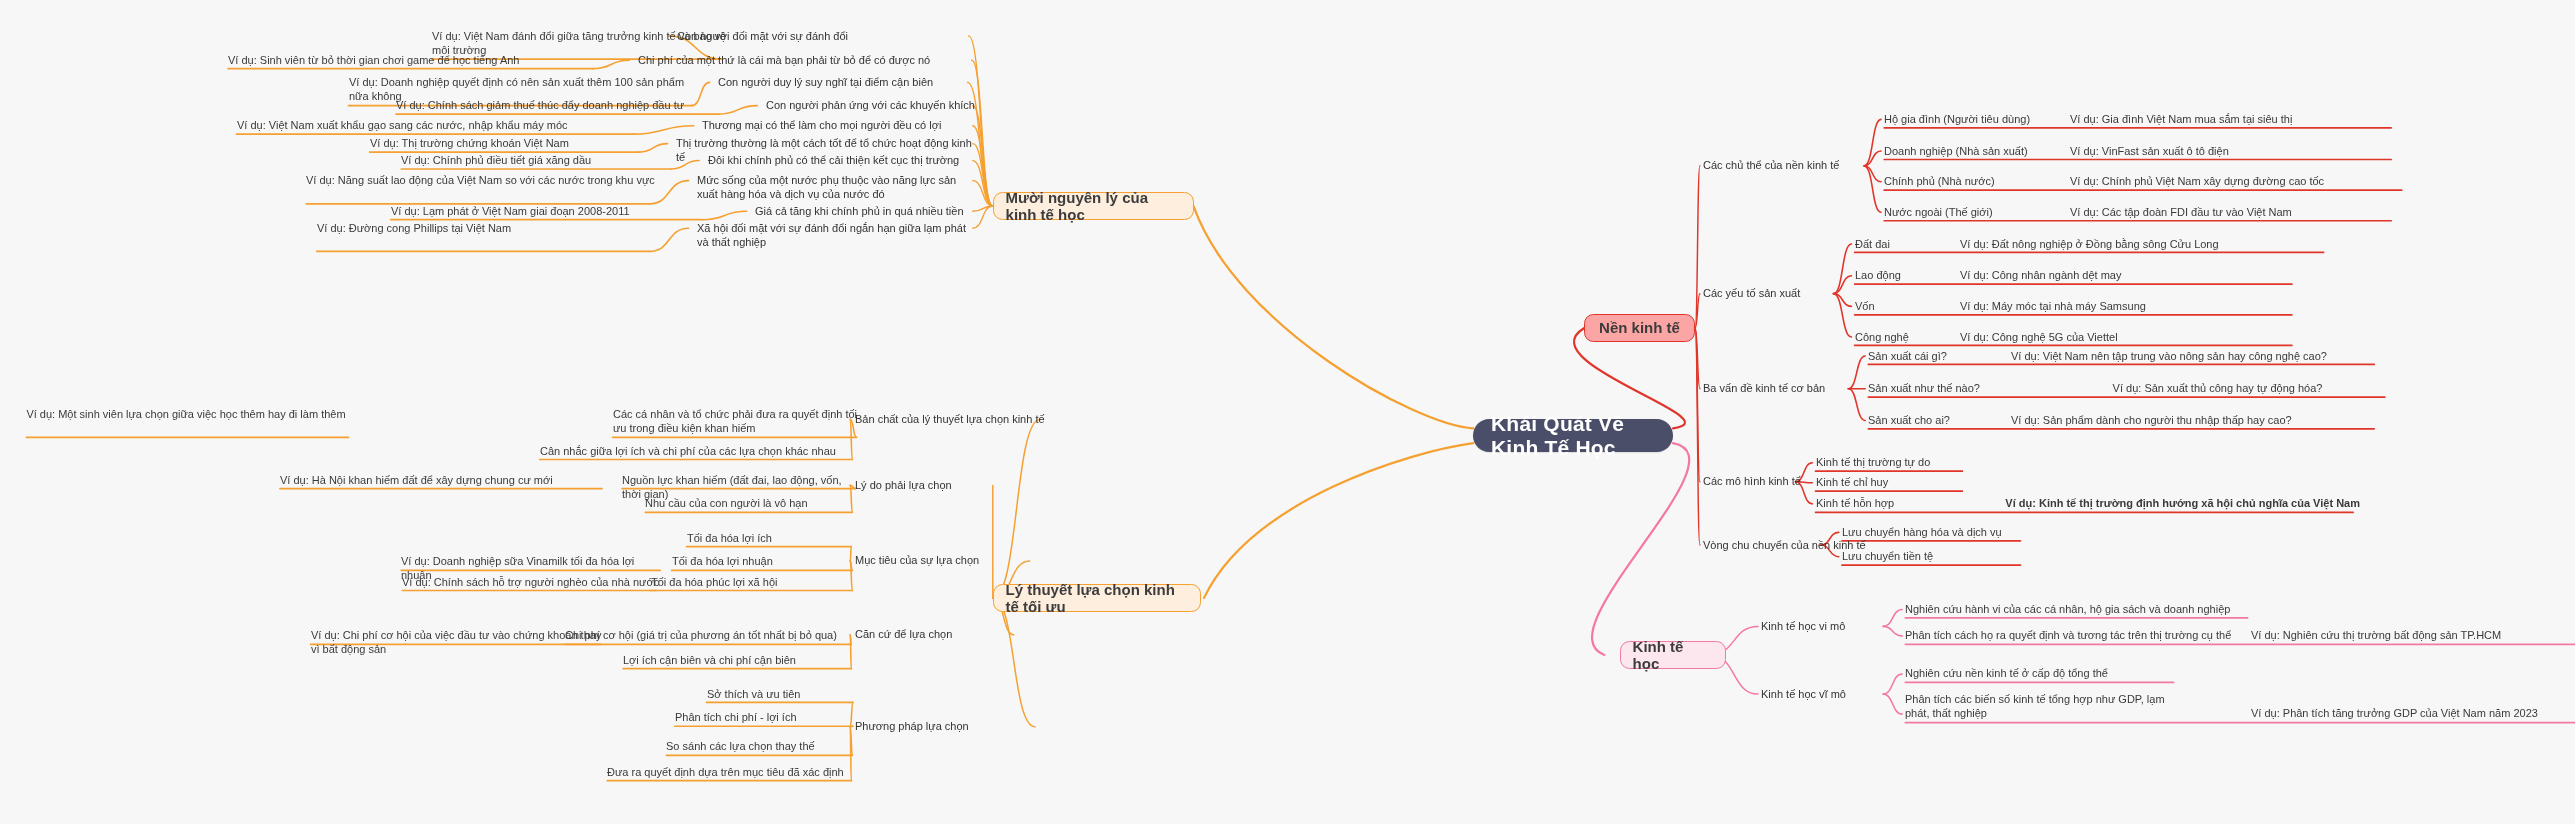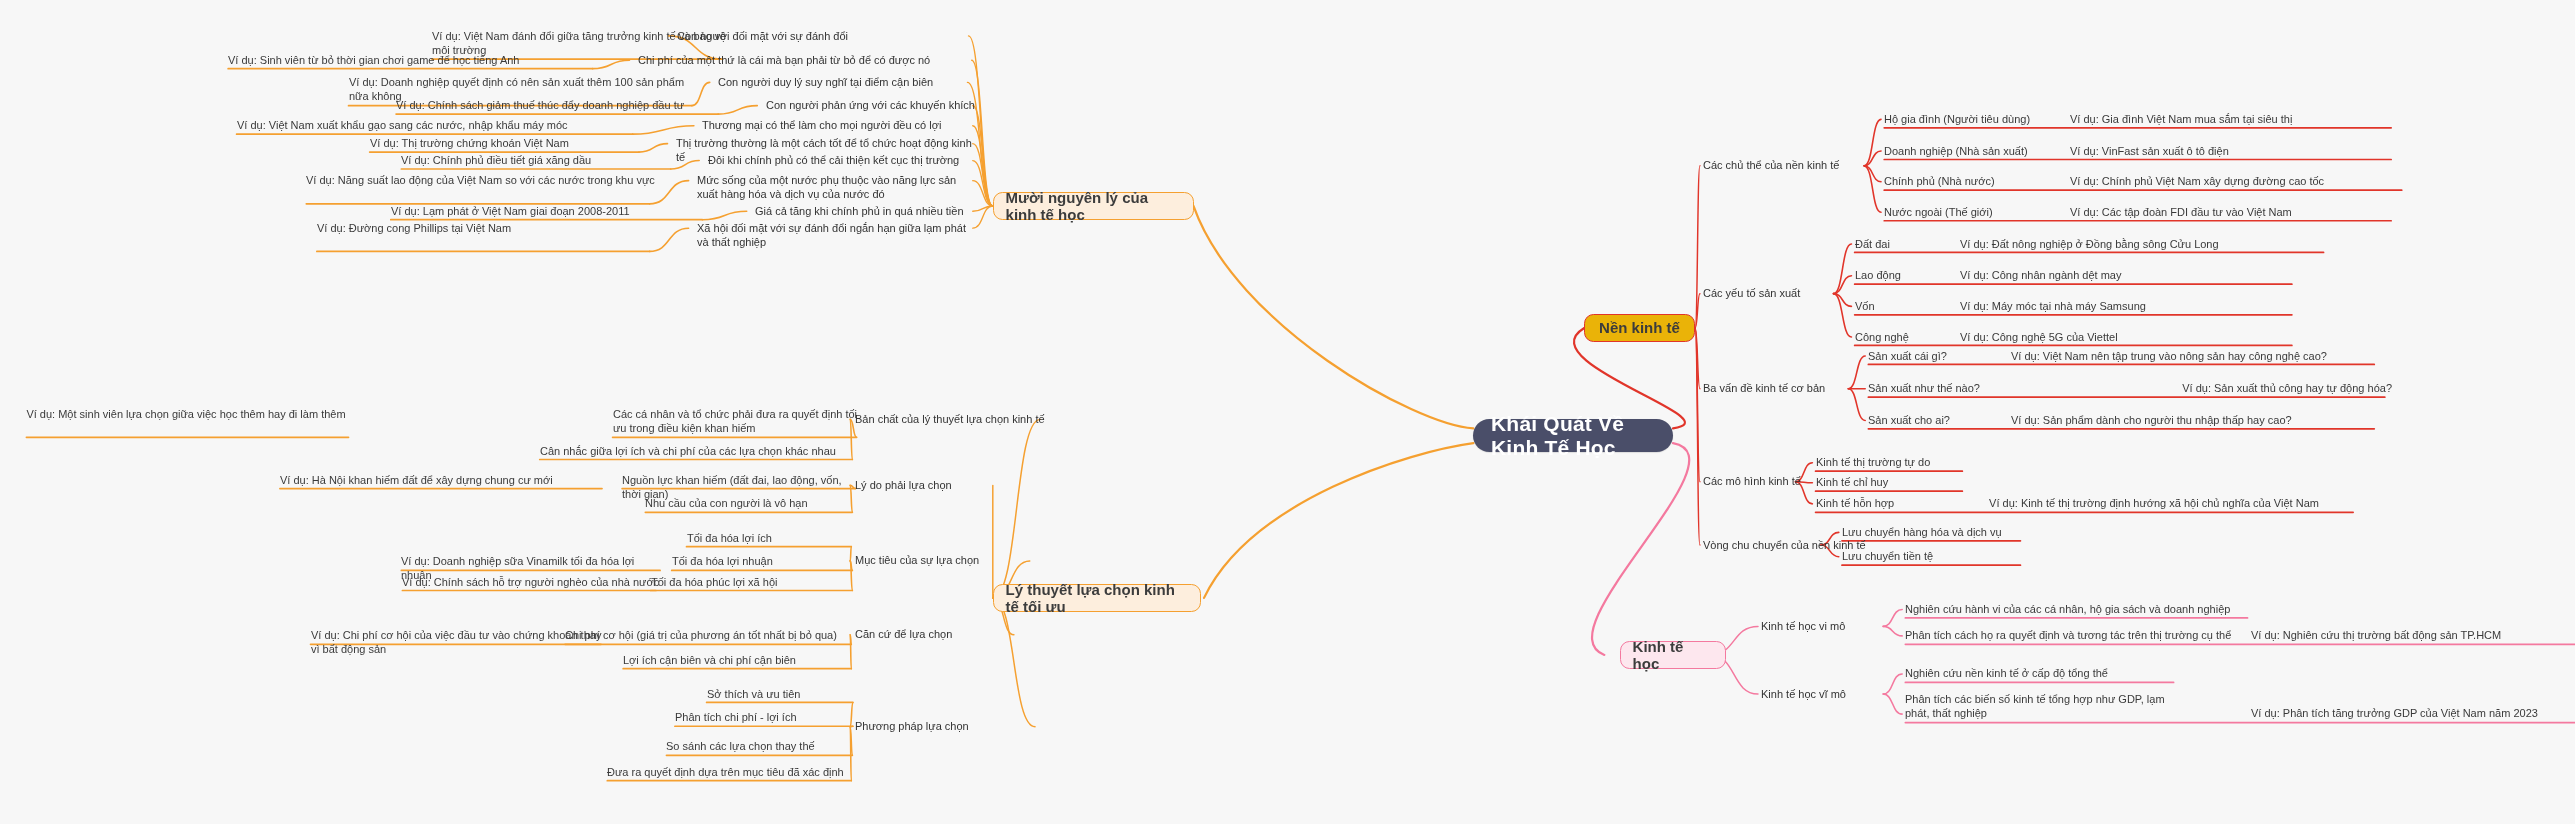--- a/index.html
+++ b/index.html
@@ -22,21 +22,21 @@
     padding:12px 18px;box-shadow:0 0.5px 1.1px rgba(0,0,0,.18);
   }
   
   .pill{
     border-radius:9.5px;border:1.6px solid;
     font-size:15px;font-weight:bold;
     display:flex;align-items:center;justify-content:center;
     padding:0 11.6px;
   }
   .pill.orange{background:#fdeedd;border-color:#f5a030;color:#3c3c3c;}
-  .pill.red{background:#eab308;border-color:#e1352a;color:#3c3c3c;}
+  .pill.red{background:#fca5a5;border-color:#e1352a;color:#3c3c3c;}
   .pill.pink{background:#fde7ee;border-color:#f4799f;color:#3c3c3c;}
 
   
   .t2,.t3{font-size:11px;color:#333333;}
   .t3{font-size:11px;color:#3a3a3a;}
   .t2.la,.t3.la{text-align:left;}
 </style>
 </head>
 <body>
 
@@ -223,28 +223,28 @@
       <div class="node t3 lbl la" style="left: 1855px; top: 268px; width: 106px; text-align: left;">Lao động</div>
       <div class="node t3 lbl la" style="left: 1960px; top: 268px; width: 338px; text-align: left;">Ví dụ: Công nhân ngành dệt may</div>
       <div class="node t3 lbl la" style="left: 1855px; top: 299px; width: 106px; text-align: left;">Vốn</div>
       <div class="node t3 lbl la" style="left: 1960px; top: 299px; width: 338px; text-align: left;">Ví dụ: Máy móc tại nhà máy Samsung</div>
       <div class="node t3 lbl la" style="left: 1855px; top: 330px; width: 106px; text-align: left;">Công nghệ</div>
       <div class="node t3 lbl la" style="left: 1960px; top: 330px; width: 338px; text-align: left;">Ví dụ: Công nghệ 5G của Viettel</div>
       <div class="node t2 lbl la" style="left: 1703px; top: 381px; width: 222px; text-align: left;">Ba vấn đề kinh tế cơ bản</div>
       <div class="node t3 lbl la" style="left: 1868px; top: 349px; width: 127px; text-align: left;">Sản xuất cái gì?</div>
       <div class="node t3 lbl la" style="left: 2011px; top: 349px; width: 370px; text-align: left;">Ví dụ: Việt Nam nên tập trung vào nông sản hay công nghệ cao?</div>
       <div class="node t3 lbl la" style="left: 1868px; top: 381px; width: 158px; text-align: left;">Sản xuất như thế nào?</div>
-      <div class="node t3 lbl la" style="left: 2043px; top: 381px; width: 349px; text-align: right;">Ví dụ: Sản xuất thủ công hay tự động hóa?</div>
+      <div class="node t3 lbl la" style="left: 2043px; top: 381px; width: 349px; text-align: center;">Ví dụ: Sản xuất thủ công hay tự động hóa?</div>
       <div class="node t3 lbl la" style="left: 1868px; top: 413px; width: 127px; text-align: left;">Sản xuất cho ai?</div>
       <div class="node t3 lbl la" style="left: 2011px; top: 413px; width: 370px; text-align: left;">Ví dụ: Sản phẩm dành cho người thu nhập thấp hay cao?</div>
       <div class="node t2 lbl la" style="left: 1703px; top: 474px; width: 195px; text-align: left;">Các mô hình kinh tế</div>
       <div class="node t3 lbl la" style="left: 1816px; top: 455px; width: 153px; text-align: left;">Kinh tế thị trường tự do</div>
       <div class="node t3 lbl la" style="left: 1816px; top: 475px; width: 153px; text-align: left;">Kinh tế chỉ huy</div>
       <div class="node t3 lbl la" style="left: 1816px; top: 496px; width: 127px; text-align: left;">Kinh tế hỗn hợp</div>
-      <div class="node t3 lbl la" style="left: 1948px; top: 496px; width: 412px; text-align: center;">Ví dụ: Kinh tế thị trường định hướng xã hội chủ nghĩa của Việt Nam</div>
+      <div class="node t3 lbl la" style="left: 1948px; top: 496px; width: 412px; text-align: right; font-weight: bold;">Ví dụ: Kinh tế thị trường định hướng xã hội chủ nghĩa của Việt Nam</div>
       <div class="node t2 lbl la" style="left: 1703px; top: 538px; width: 253px; text-align: left;">Vòng chu chuyển của nền kinh tế</div>
       <div class="node t3 lbl la" style="left: 1842px; top: 525px; width: 185px; text-align: left;">Lưu chuyển hàng hóa và dịch vụ</div>
       <div class="node t3 lbl la" style="left: 1842px; top: 549px; width: 185px; text-align: left;">Lưu chuyển tiền tệ</div>
       <div class="node pill pink" style="left: 1604px; top: 641px; width: 106px; height: 27.5px; margin-left: 16px;">Kinh tế học</div>
       <div class="node t2 lbl la" style="left: 1761px; top: 619px; width: 185px; text-align: left;">Kinh tế học vi mô</div>
       <div class="node t3 lbl la" style="left: 1905px; top: 602px; width: 349px; text-align: left;">Nghiên cứu hành vi của các cá nhân, hộ gia sách và doanh nghiệp</div>
       <div class="node t3 lbl la" style="left: 1905px; top: 628px; width: 338px; text-align: left;">Phân tích cách họ ra quyết định và tương tác trên thị trường cụ thể</div>
       <div class="node t3 lbl la" style="left: 2251px; top: 628px; width: 338px; text-align: left;">Ví dụ: Nghiên cứu thị trường bất động sản TP.HCM</div>
       <div class="node t2 lbl la" style="left: 1761px; top: 687px; width: 185px; text-align: left;">Kinh tế học vĩ mô</div>
       <div class="node t3 lbl la" style="left: 1905px; top: 666px; width: 275px; text-align: left;">Nghiên cứu nền kinh tế ở cấp độ tổng thể</div>

